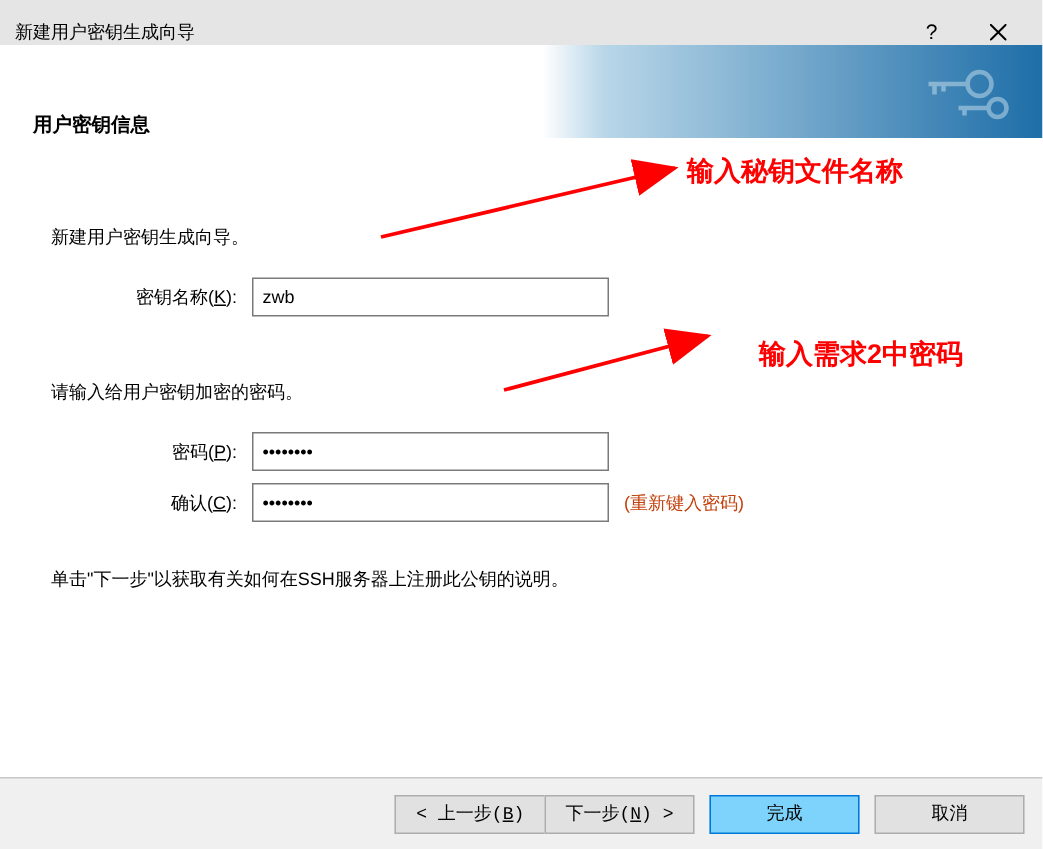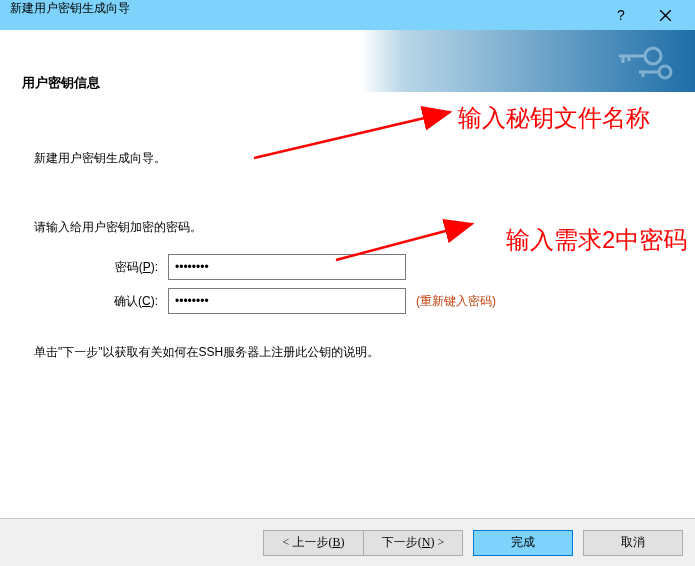--- a/index.html
+++ b/index.html
@@ -8,23 +8,23 @@
       font-size: 12px;
       background: #fff;
       width: 695px;
       height: 566px;
       position: relative;
       overflow: hidden;
     }
     .titlebar {
       height: 30px;
       display: flex;
-      align-items: flex-start;
-      padding: 0 8px 0 10px;
-      background: #7dd3fc;
+      align-items: center;
+      padding: 12px 8px 0 10px;
+      background: #e5e5e5;
     }
     .titlebar-title { flex: 1; font-size: 12px; color: #000; }
     .titlebar-btn {
       width: 44px; height: 30px;
       display: flex; align-items: center; justify-content: center;
       font-size: 14px; color: #000;
     }
     .titlebar-btn.help { font-family: Arial; }
     .titlebar-btn.close svg { width: 11px; height: 11px; }
     .banner {
@@ -63,22 +63,22 @@
       font-size: 12px;
       font-family: inherit;
       background: #fff;
     }
     .hint { margin-left: 10px; font-size: 12px; color: #c2410c; }
     .spacer { height: 34px; }
     .footnote { font-size: 12px; color: #000; margin-top: 30px; }
     .annotation {
       position: absolute;
       color: #ff0000;
-      font-size: 24px;
-      font-weight: 400;
+      font-size: 18px;
+      font-weight: 700;
       pointer-events: none;
       text-align: center;
     }
     .arrow {
       position: absolute;
       pointer-events: none;
     }
     .footer {
       position: absolute;
       left: 0; right: 0; bottom: 0;
@@ -89,21 +89,21 @@
       align-items: center;
       justify-content: flex-end;
       padding-right: 12px;
       gap: 0;
     }
     .btn {
       height: 26px;
       min-width: 100px;
       padding: 0 12px;
       font-size: 12px;
-      font-family: Liberation Serif, serif;
+      font-family: Liberation Mono, monospace;
       border: 1px solid #adadad;
       background: #e1e1e1;
       cursor: pointer;
     }
     .btn.primary {
       border: 1px solid #0078d7;
       background: #7dd3fc;
     }
     .btn-group {
       display: flex;
@@ -138,20 +138,24 @@
       <line x1="58" y1="28" x2="38" y2="28"></line>
       <line x1="42" y1="28" x2="42" y2="33"></line>
     </g>
   </svg>
 </div>
 
 <div class="content">
 
   <div class="prompt">新建用户密钥生成向导。</div>
 
+  <div class="row">
+    <div class="row-label"><span>密钥名称(<u>K</u>):</span></div>
+    <input class="text-input" type="text" value="zwb" style="">
+  </div>
 
   <div class="spacer"></div>
 
   <div class="prompt">请输入给用户密钥加密的密码。</div>
 
   <div class="row">
     <div class="row-label"><span>密码(<u>P</u>):</span></div>
     <input class="text-input" type="password" value="••••••••" style="">
   </div>
 

